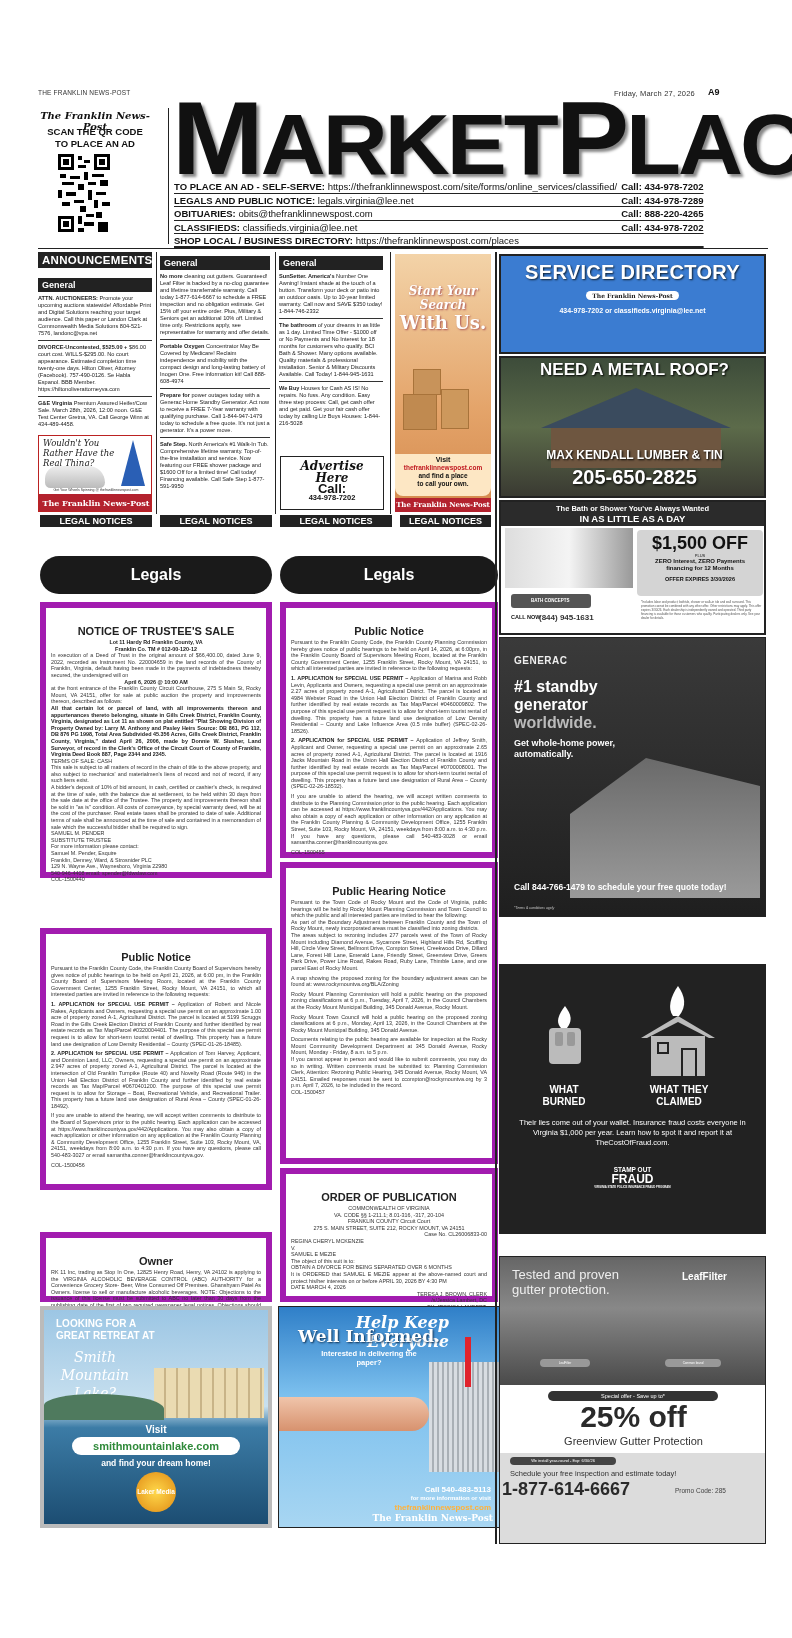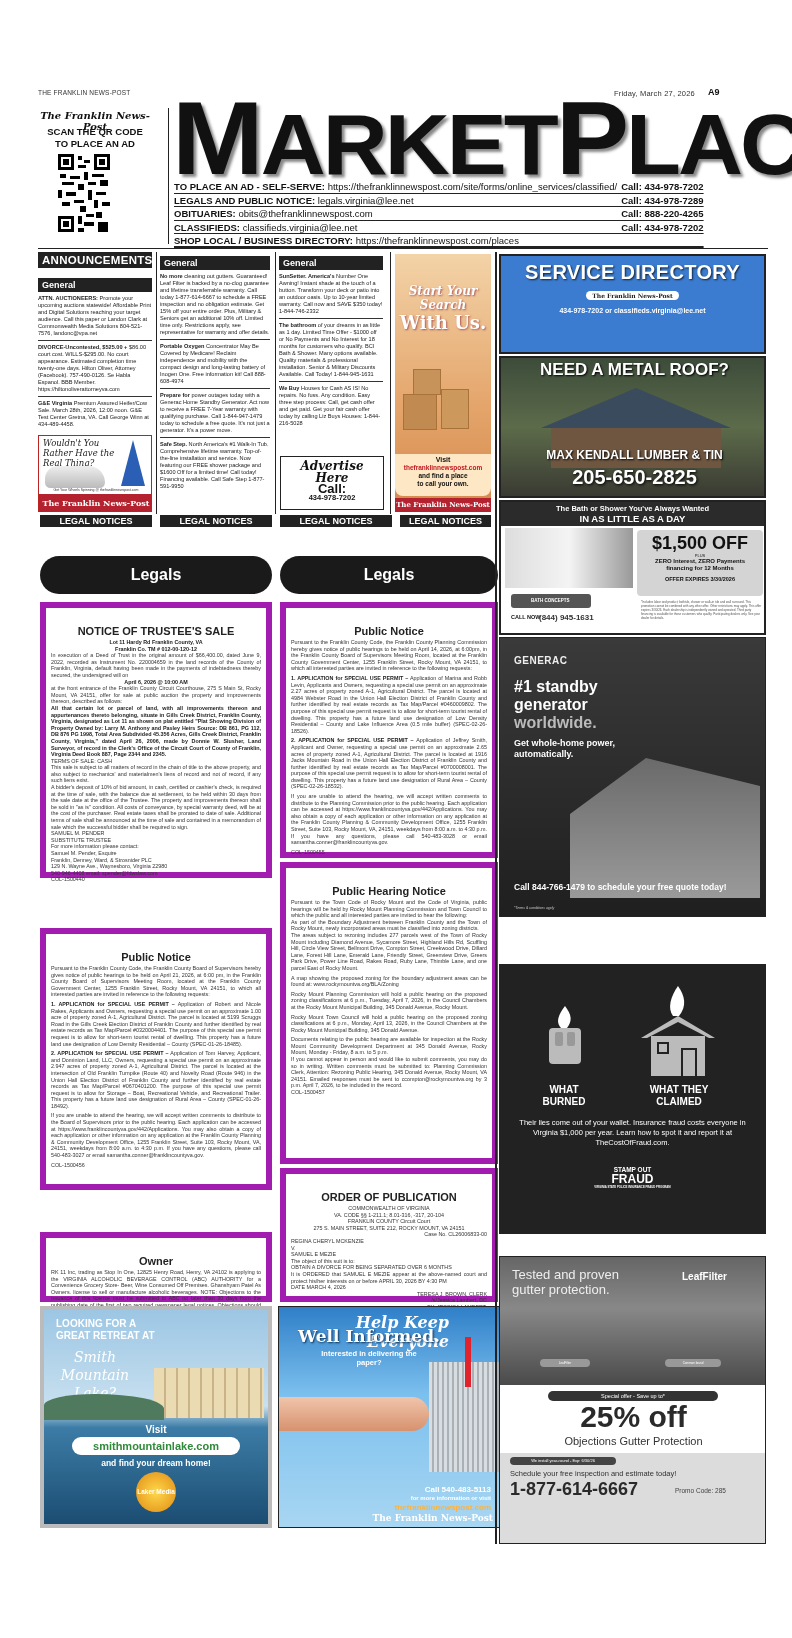--- a/index.html
+++ b/index.html
@@ -354,19 +354,19 @@
 </div>
 
 <div class="abs" style="left:499px;top:1256px;width:267px;height:288px;background:#fff;border:1px solid #222;overflow:hidden">
   <div style="position:absolute;left:0;top:0;width:267px;height:128px;background:linear-gradient(#666,#888 40%,#4a4a4a)"></div>
   <div style="position:absolute;left:12px;top:10px;width:130px;color:#eee;font-size:13px;line-height:15px">Tested and proven gutter protection.</div>
   <div style="position:absolute;left:182px;top:14px;color:#fff;font-size:10px;font-weight:bold">LeafFilter</div>
   <div style="position:absolute;left:40px;top:102px;width:50px;height:8px;border-radius:4px;background:#999;color:#fff;font-size:3px;text-align:center;line-height:8px">LeafFilter</div>
   <div style="position:absolute;left:165px;top:102px;width:56px;height:8px;border-radius:4px;background:#999;color:#fff;font-size:3px;text-align:center;line-height:8px">Common brand</div>
   <div style="position:absolute;left:48px;top:134px;width:170px;height:10px;border-radius:5px;background:#333;color:#fff;font-size:5.5px;text-align:center;line-height:10px">Special offer - Save up to*</div>
   <div style="position:absolute;left:0;top:144px;width:267px;text-align:center;color:#2a2a2a;font-weight:bold;font-size:30px;line-height:32px">25% off</div>
-  <div style="position:absolute;left:0;top:178px;width:267px;text-align:center;color:#333;font-size:11px">Objections Gutter Protection</div>
+  <div style="position:absolute;left:0;top:178px;width:267px;text-align:center;color:#333;font-size:11px">Greenview Gutter Protection</div>
   <div style="position:absolute;left:0;top:196px;width:267px;height:92px;background:#dcdcdc"></div>
   <div style="position:absolute;left:10px;top:200px;width:106px;height:8px;border-radius:4px;background:#444;color:#fff;font-size:4px;text-align:center;line-height:8px">We install year-round - Exp: 6/30/26</div>
   <div style="position:absolute;left:10px;top:212px;width:250px;color:#333;font-size:7.5px">Schedule your free inspection and estimate today!</div>
-  <div style="position:absolute;left:10px;top:222px;color:#2a2a2a;font-weight:bold;font-size:18px">1-877-614-6667</div>
+  <div style="position:absolute;left:2px;top:222px;color:#2a2a2a;font-weight:bold;font-size:18px">1-877-614-6667</div>
   <div style="position:absolute;left:175px;top:230px;color:#444;font-size:6.5px">Promo Code: 285</div>
 </div>
 
 </body></html>

